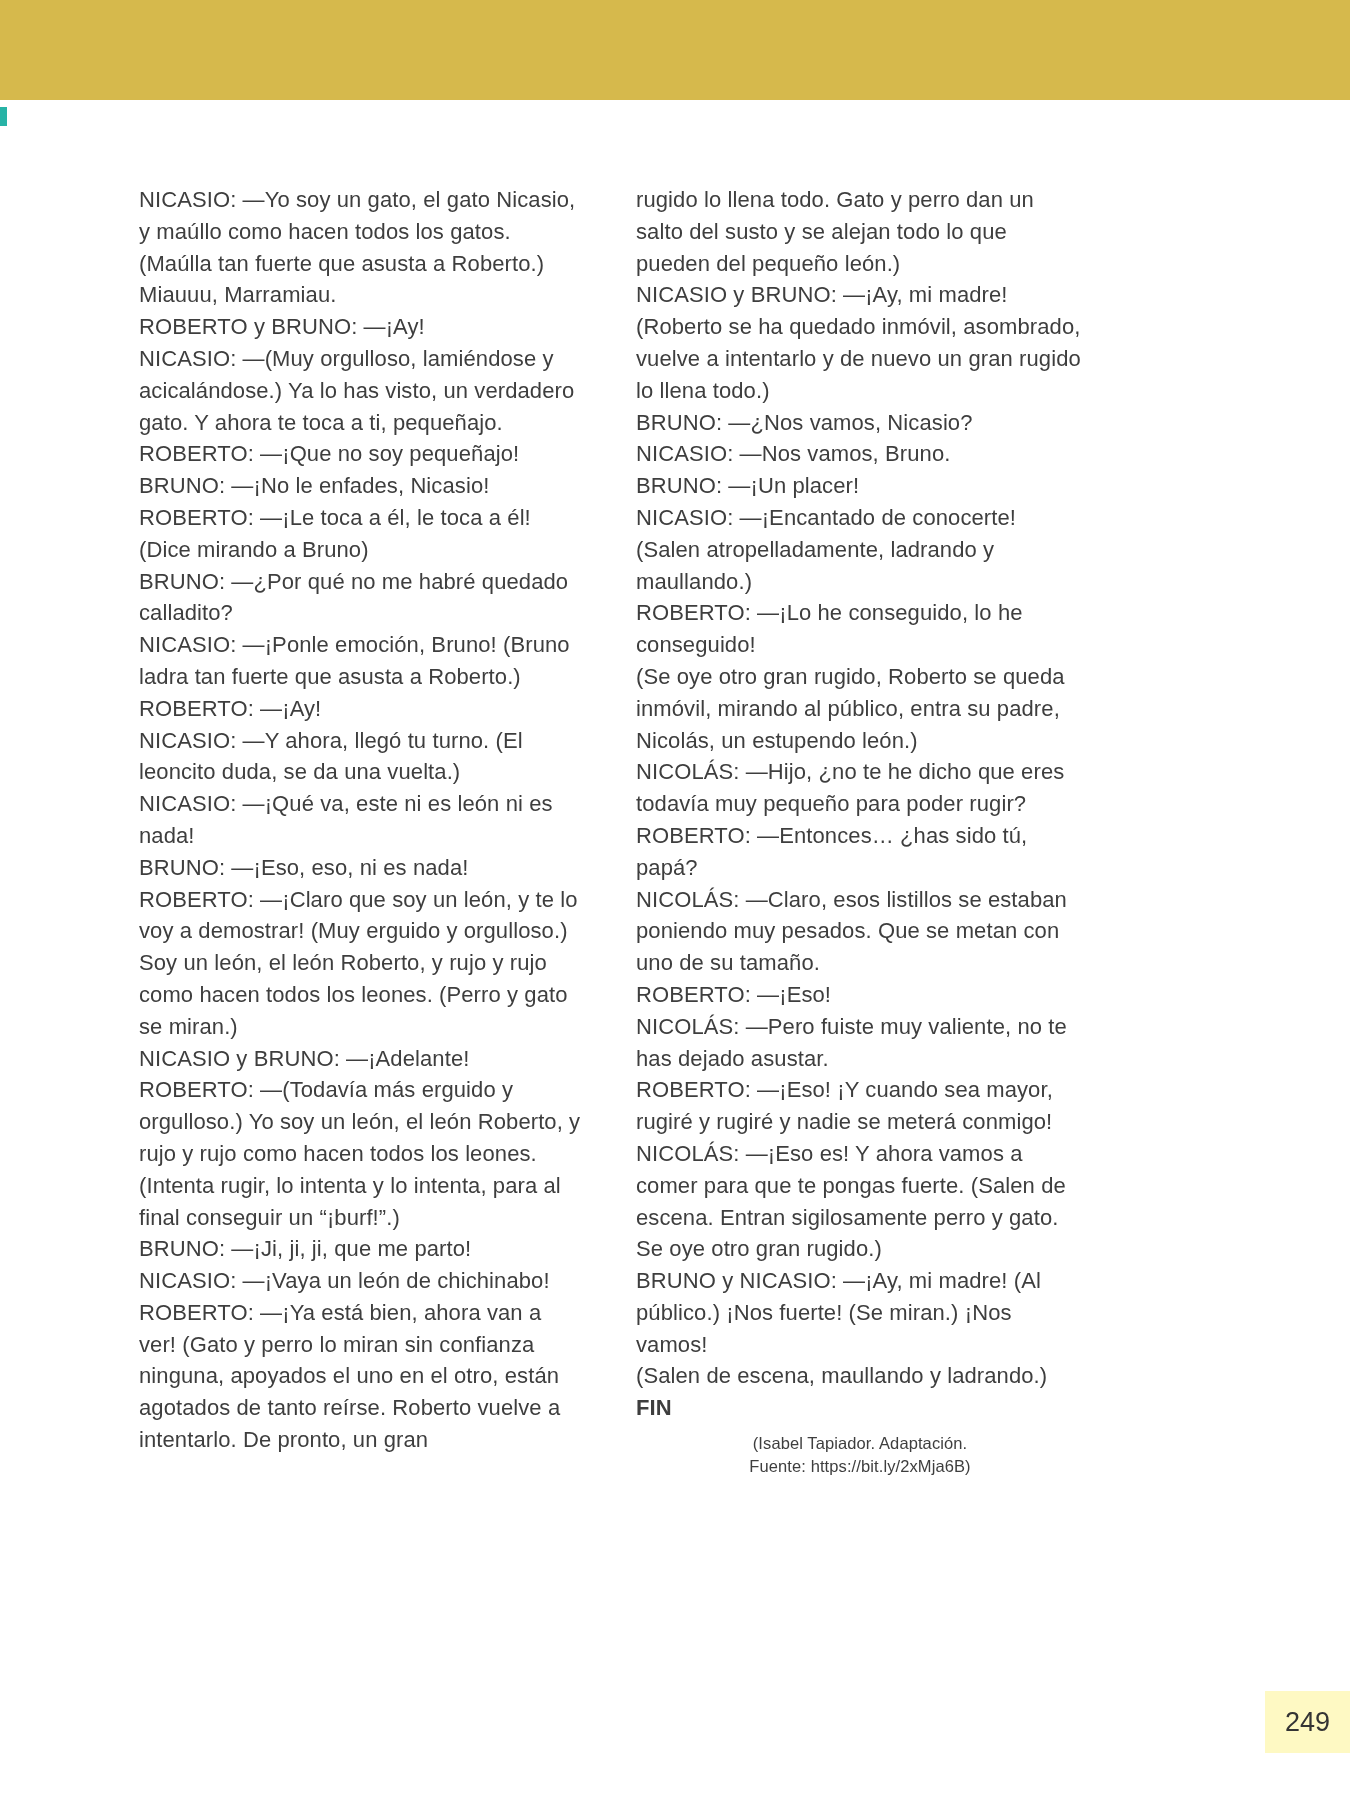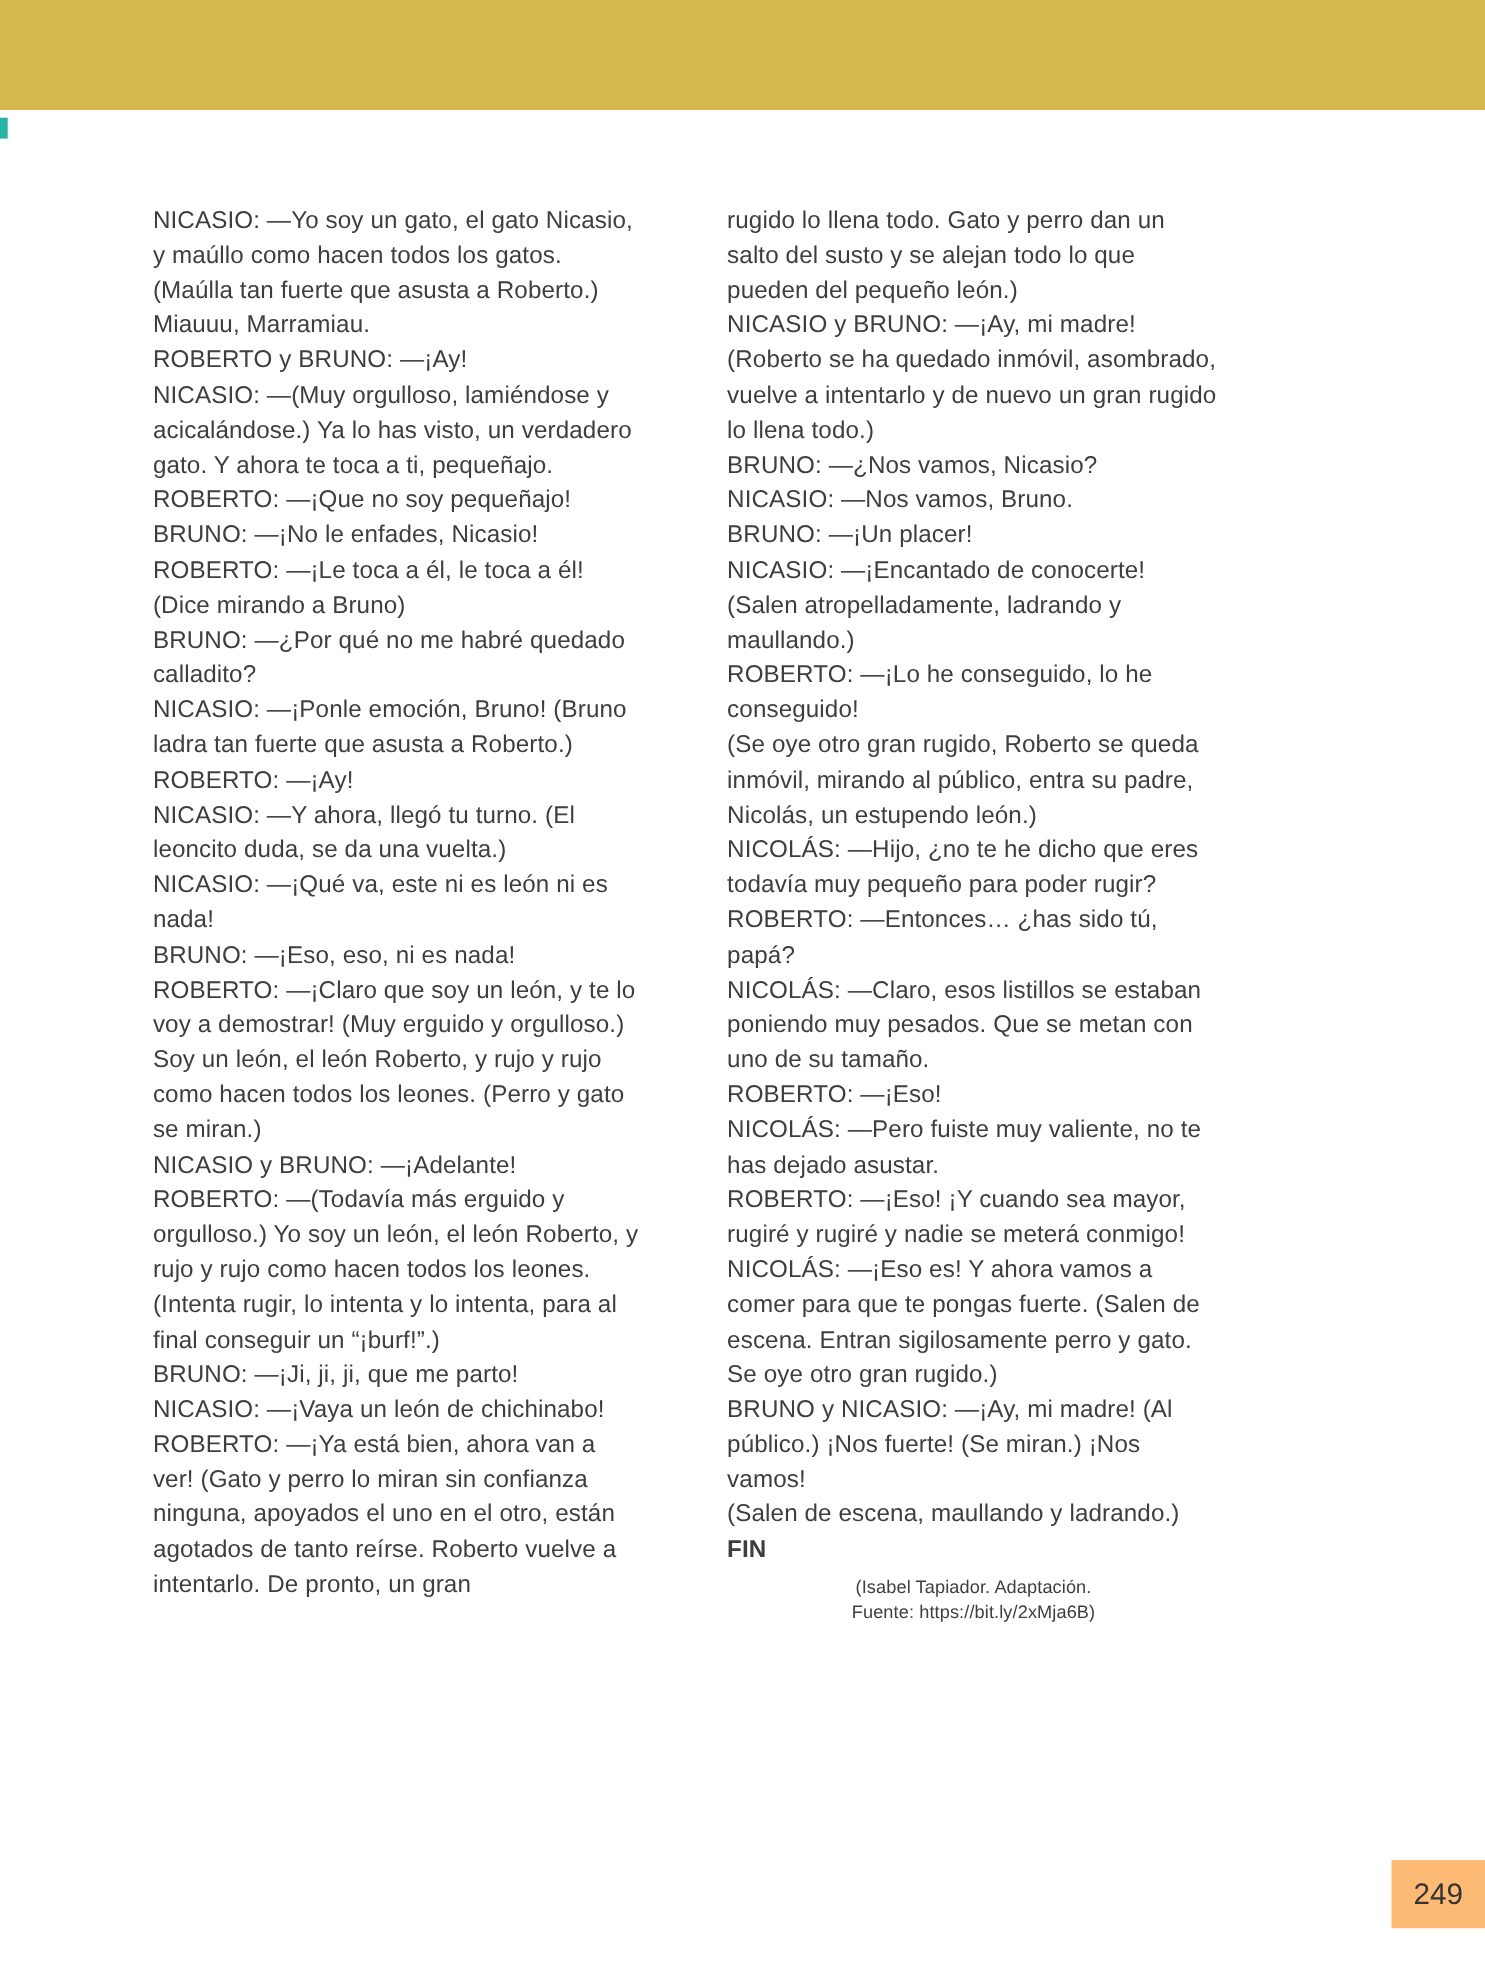--- a/index.html
+++ b/index.html
@@ -14,30 +14,30 @@
   .teal-mark{
     position:absolute;left:0;top:107px;width:7px;height:19px;
     background:#27b3a6;
   }
   .col{
     position:absolute;top:184px;color:#3e3e3e;
     font-size:22px;line-height:31.8px;letter-spacing:0.1px;
   }
   .col p{margin:0;}
   .col-left{left:139px;width:443px;}
-  .col-right{left:661px;width:448px;}
+  .col-right{left:636px;width:448px;}
   .fin{font-weight:bold;}
   .attribution{
     font-size:16.5px;line-height:23px;text-align:right;
     margin-top:8px;color:#3e3e3e;
   }
   .attribution div{white-space:nowrap;text-align:center;}
   .page-badge{
     position:absolute;right:0;top:1691px;width:85px;height:62px;
-    background:#fdba74;display:flex;align-items:center;justify-content:center;
+    background:#fef9c3;display:flex;align-items:center;justify-content:center;
     font-size:27px;color:#343434;
   }
 </style>
 </head>
 <body>
 
 <div class="top-band"></div>
 <div class="teal-mark"></div>
 
 <div class="col col-left">

